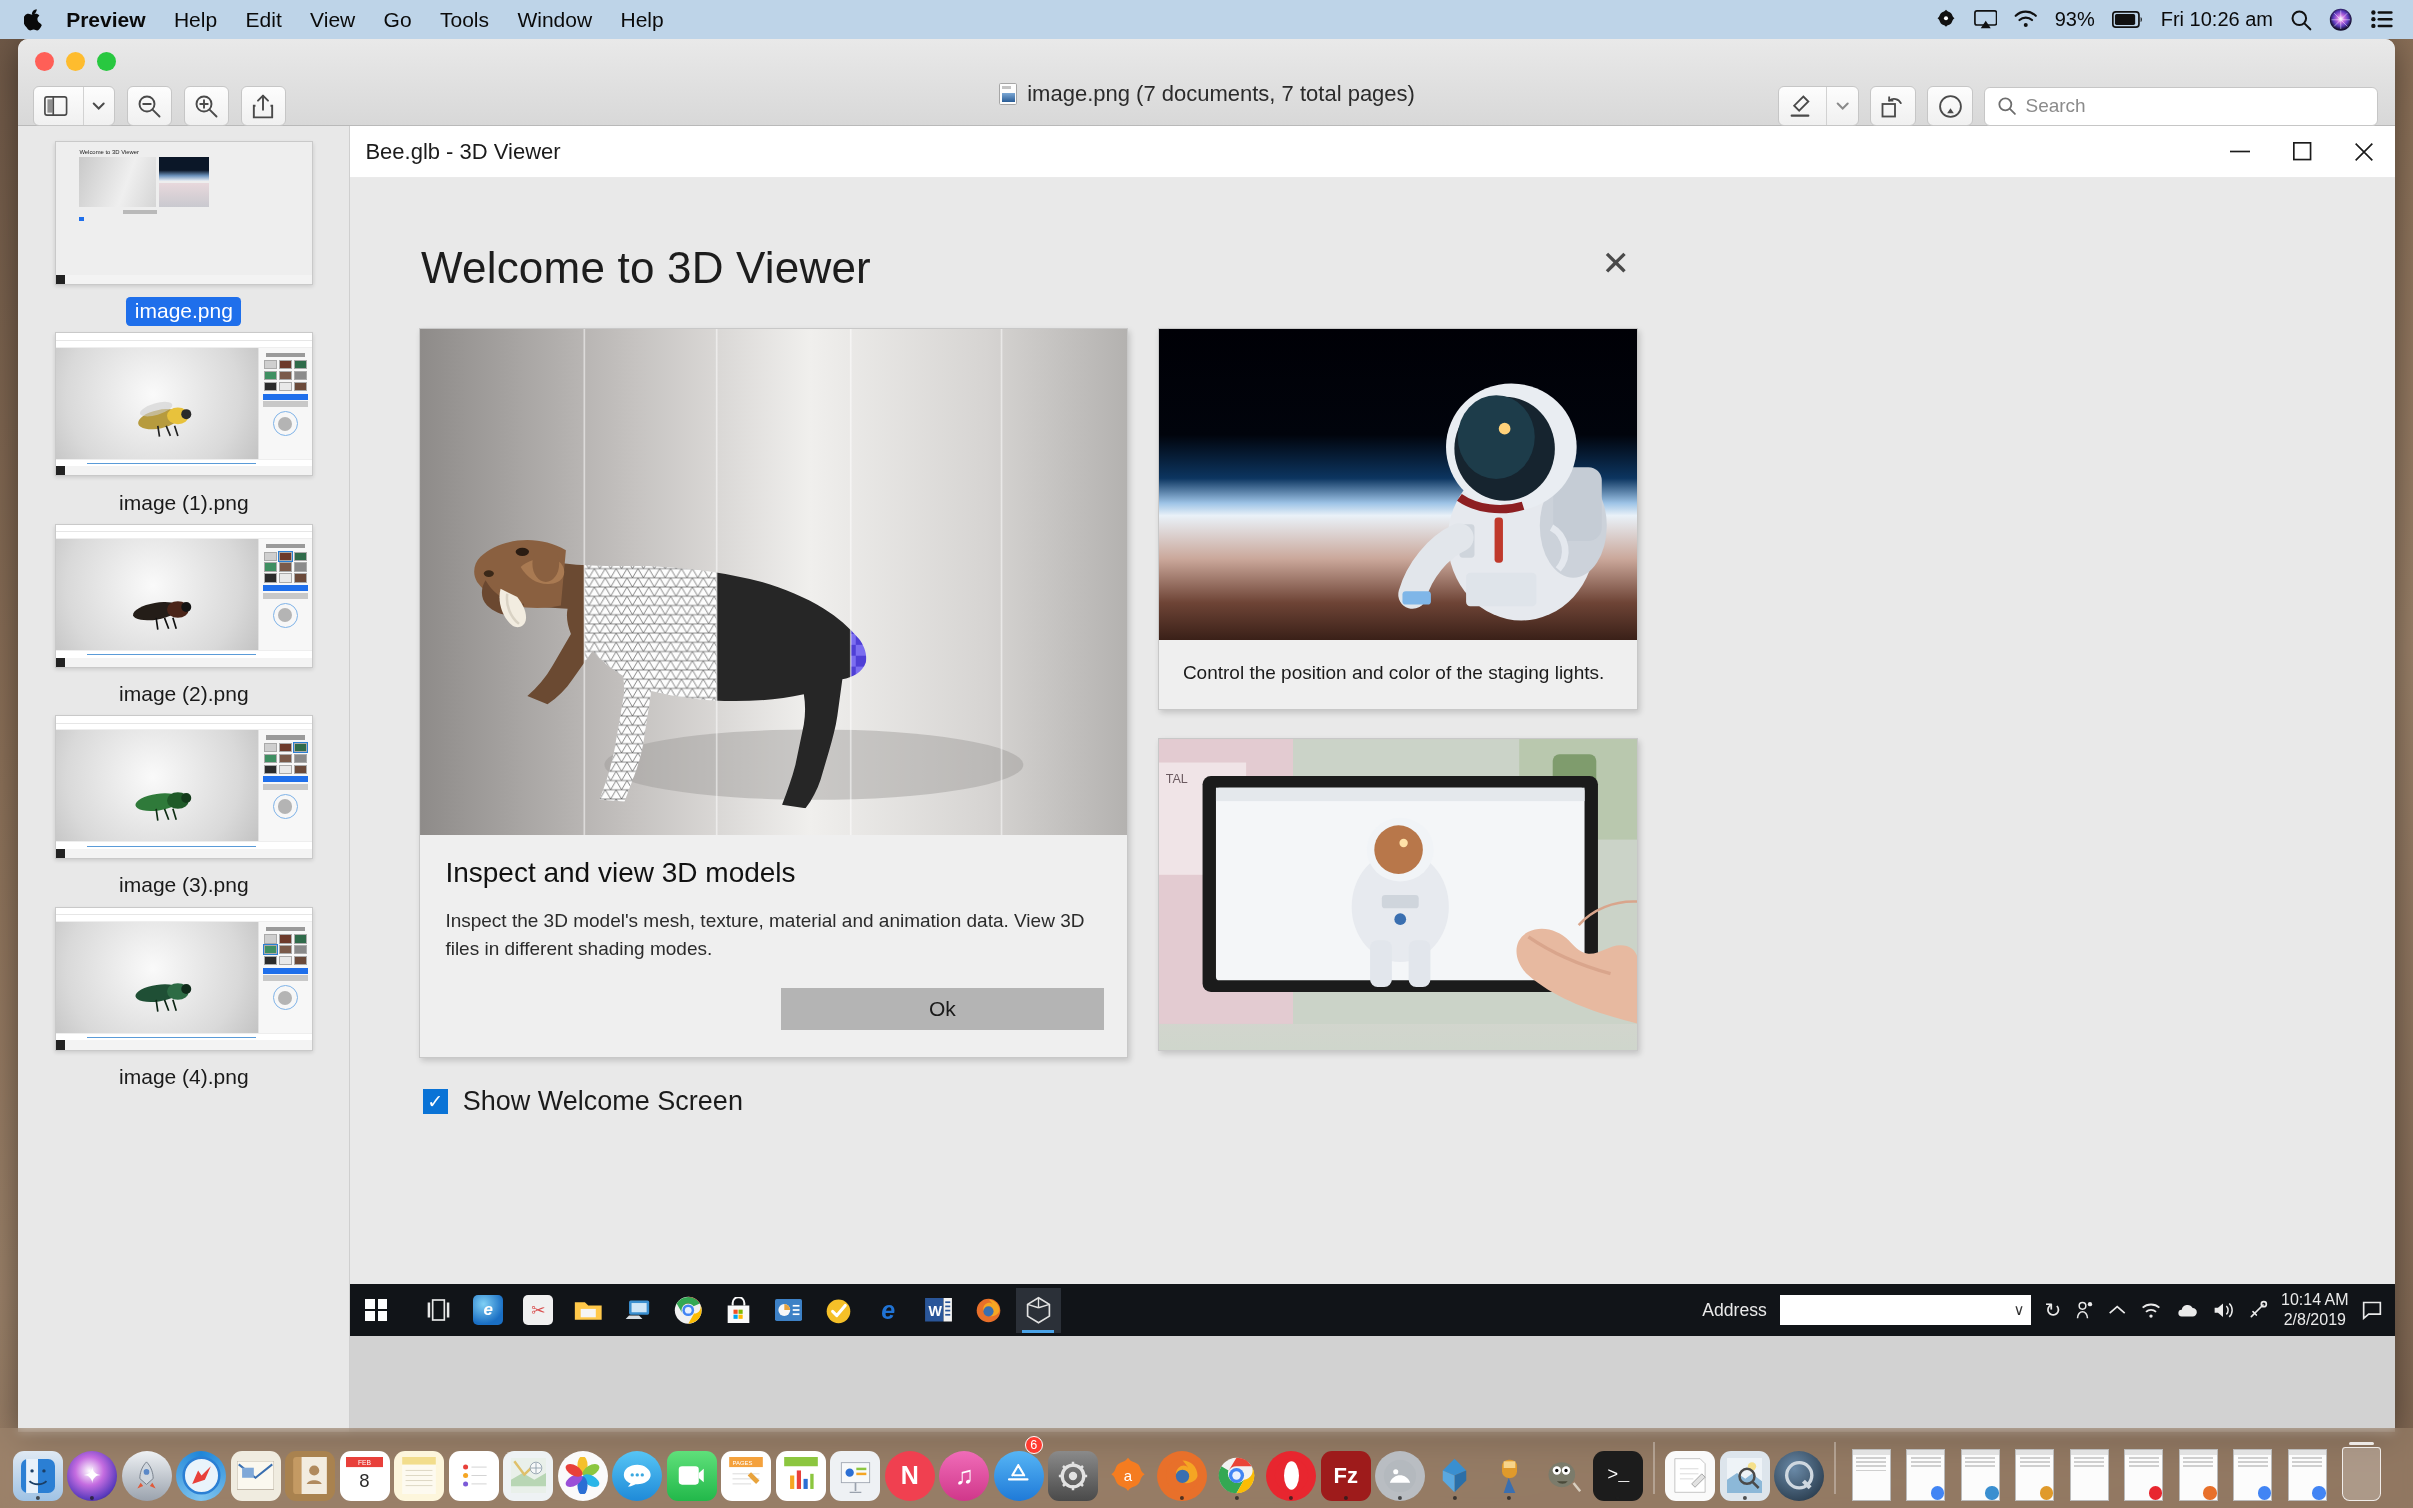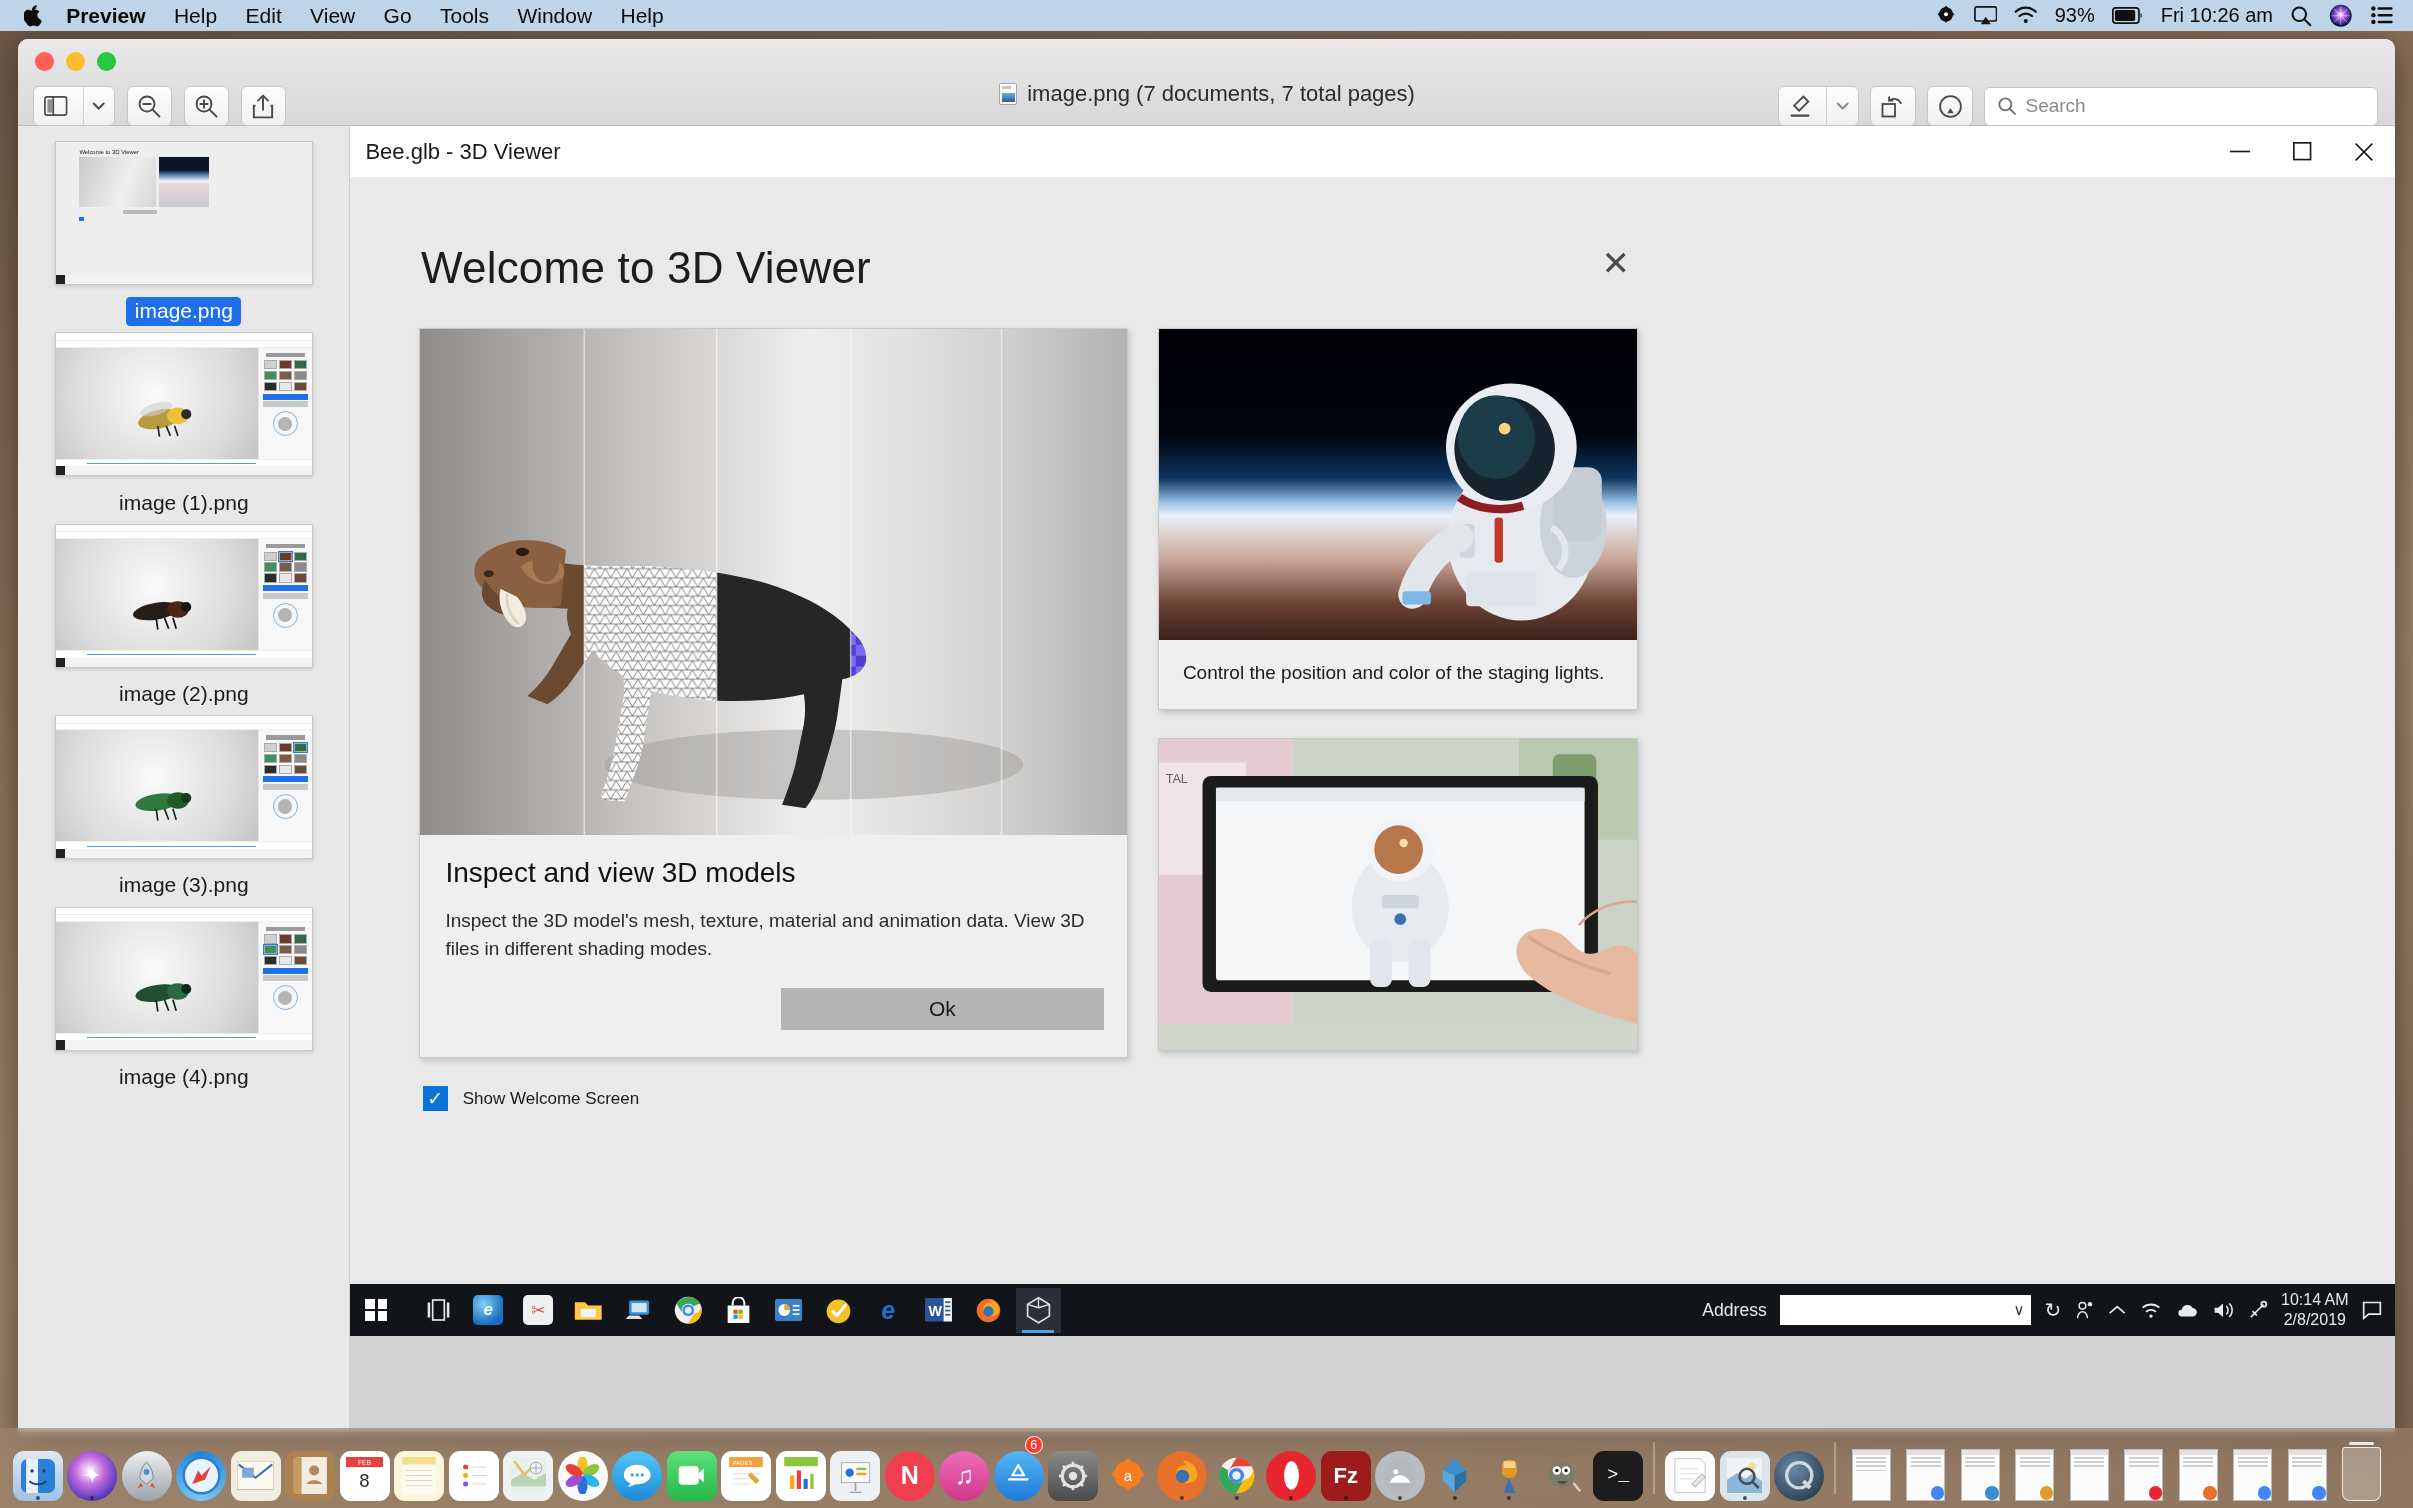--- a/index.html
+++ b/index.html
@@ -12,21 +12,21 @@
 
   
   #desktop {
     position: absolute; inset: 0;
     background:
       linear-gradient(165deg, #6d5746 0%, #8b7058 35%, #9b8169 60%, #7d6450 100%);
   }
 
   
   #menubar {
-    position: absolute; top: 0; left: 0; width: 2413px; height: 31px;
+    position: absolute; top: 0; left: 0; width: 2413px; height: 39px;
     background: #bed4e8;
     display: flex; align-items: center;
     padding: 0 15px;
     font-size: 21px; color: #0a0a0a;
     z-index: 400;
   }
   .mb-apple { width: 37px; display: flex; justify-content: center; }
   .mb-item { padding: 0 14.2px; white-space: nowrap; }
   .mb-item.bold { font-weight: bold; }
   #menubar-right { margin-left: auto; display: flex; align-items: center; gap: 17px; padding-right: 5px;}
@@ -232,21 +232,21 @@
 
   
   #tablet-img { background: linear-gradient(#d9c3c9 0%, #e4d2d6 40%, #cfd6cc 100%); }
 
   #wc-foot { display: flex; align-items: center; gap: 15px; margin-top: 28.5px; padding-left: 3.4px; }
   #wc-chk {
     width: 25px; height: 25px; background: #0a73d6;
     display: flex; align-items: center; justify-content: center;
     color: #fff; font-size: 19px;
   }
-  #wc-chk-label { font-size: 17px; color: #1b1b1b; }
+  #wc-chk-label { font-size: 27px; color: #1b1b1b; }
 
   
   #wtaskbar {
     height: 52px; background: #111418; display: flex; align-items: center;
     color: #eaeaea; font-size: 17.6px;
   }
   #wt-start { width: 52px; height: 100%; display: flex; align-items: center; justify-content: center; }
   .win-logo { width: 22px; height: 22px; display: grid; grid-template-columns: 1fr 1fr; grid-template-rows: 1fr 1fr; gap: 2.5px; }
   .win-logo i { background: #fff; display: block; }
   #wt-search {

